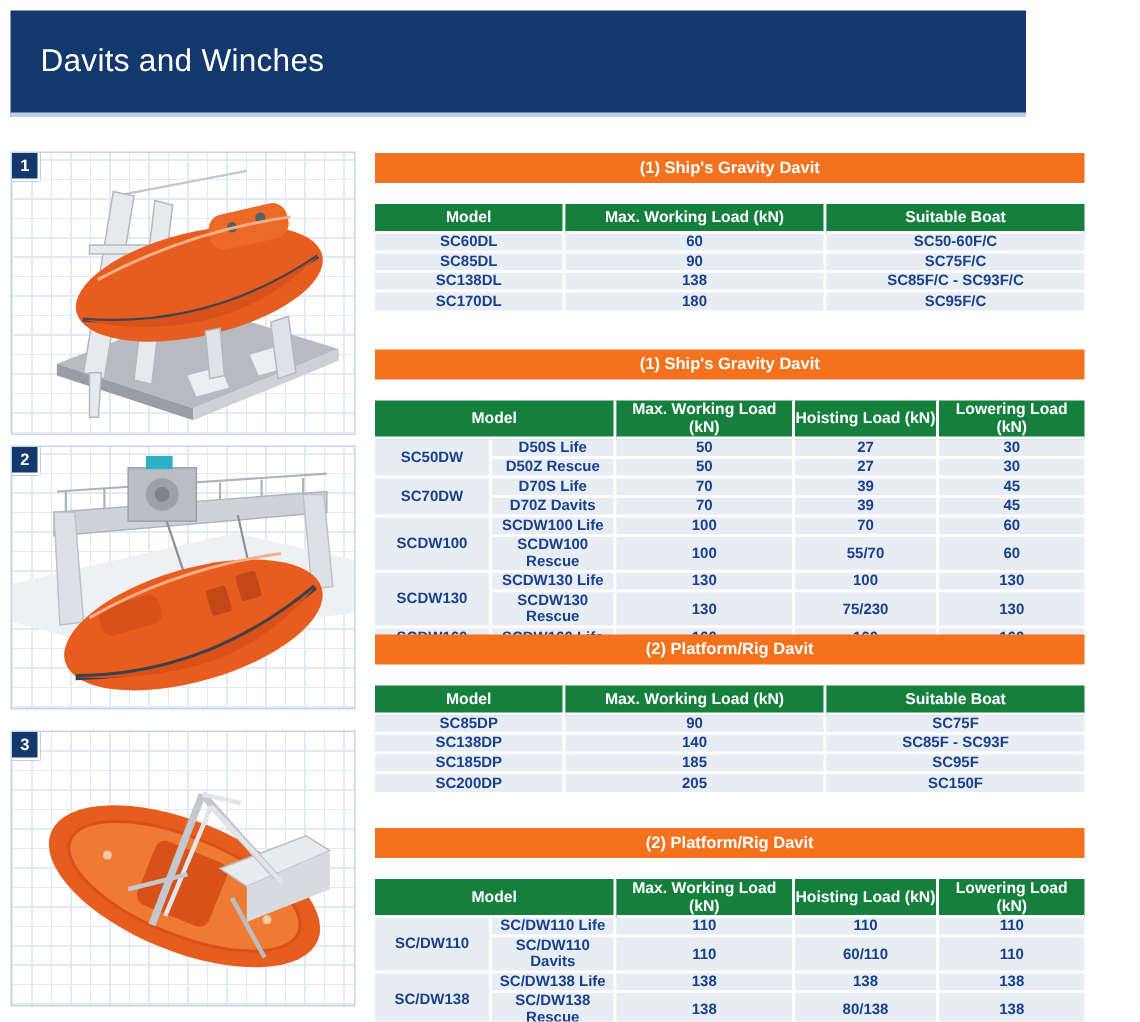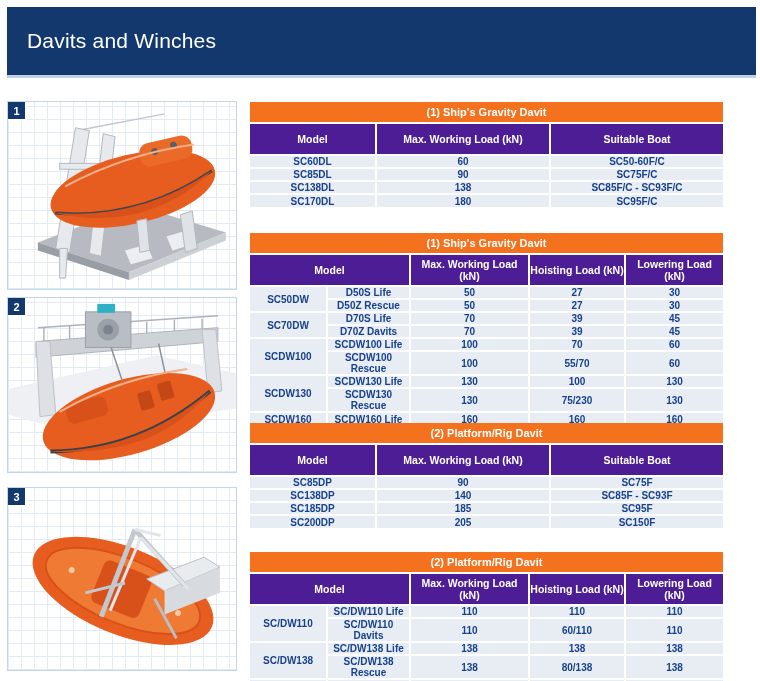--- a/index.html
+++ b/index.html
@@ -1,21 +1,21 @@
 <!DOCTYPE html>
 <html><head>
 <meta charset="utf-8">
 <style>
   * { margin:0; padding:0; box-sizing:border-box; }
   html,body { width:760px; height:681px; background:#ffffff; overflow:hidden;
               font-family:"Liberation Sans", sans-serif; position:relative; }
 
   
   .title-bar{
-    position:absolute; left:7px; top:7px; width:749px; height:71px;
+    position:absolute; left:7px; top:7px; width:677px; height:71px;
     background:#12386e; border-bottom:3px solid #bdd0e7;
     display:flex; align-items:center; padding-left:20px;
   }
   .title-bar h1{ color:#ffffff; font-size:21px; font-weight:400; letter-spacing:.2px; }
 
   
   .figure{
     position:absolute; left:7px; width:230px;
     background-color:#ffffff;
     background-image:
@@ -32,26 +32,26 @@
     color:#fff; font-size:11px; font-weight:700;
     display:flex; align-items:center; justify-content:center; z-index:2;
   }
   .figure svg{ position:absolute; inset:0; width:100%; height:100%; }
 
   
   .table-card{ position:absolute; left:250px; width:473px; }
   .table-title{
     background:#f4711d; color:#ffffff; text-align:center;
     font-size:11px; font-weight:700; height:20px; line-height:20px;
-    margin-bottom:2px;
+    margin-bottom:14px;
   }
   table{ width:100%; border-collapse:separate; border-spacing:0; table-layout:fixed; }
   thead th{
-    background:#4c1d95; color:#ffffff; font-size:10.5px; font-weight:700;
-    height:32px; text-align:center; vertical-align:middle;
+    background:#15803d; color:#ffffff; font-size:10.5px; font-weight:700;
+    height:20px; text-align:center; vertical-align:middle;
     border-right:2px solid #fff; border-bottom:2px solid #fff;
   }
   thead th:last-child{ border-right:0; }
   tbody td{
     background:#e8edf4; color:#17418c; font-size:10px; font-weight:700;
     text-align:center; vertical-align:middle;
     border-right:2px solid #fff; border-bottom:2px solid #fff;
   }
   tbody td:last-child{ border-right:0;margin-left:12px; }
   tbody tr:last-child td{ border-bottom:0; }

